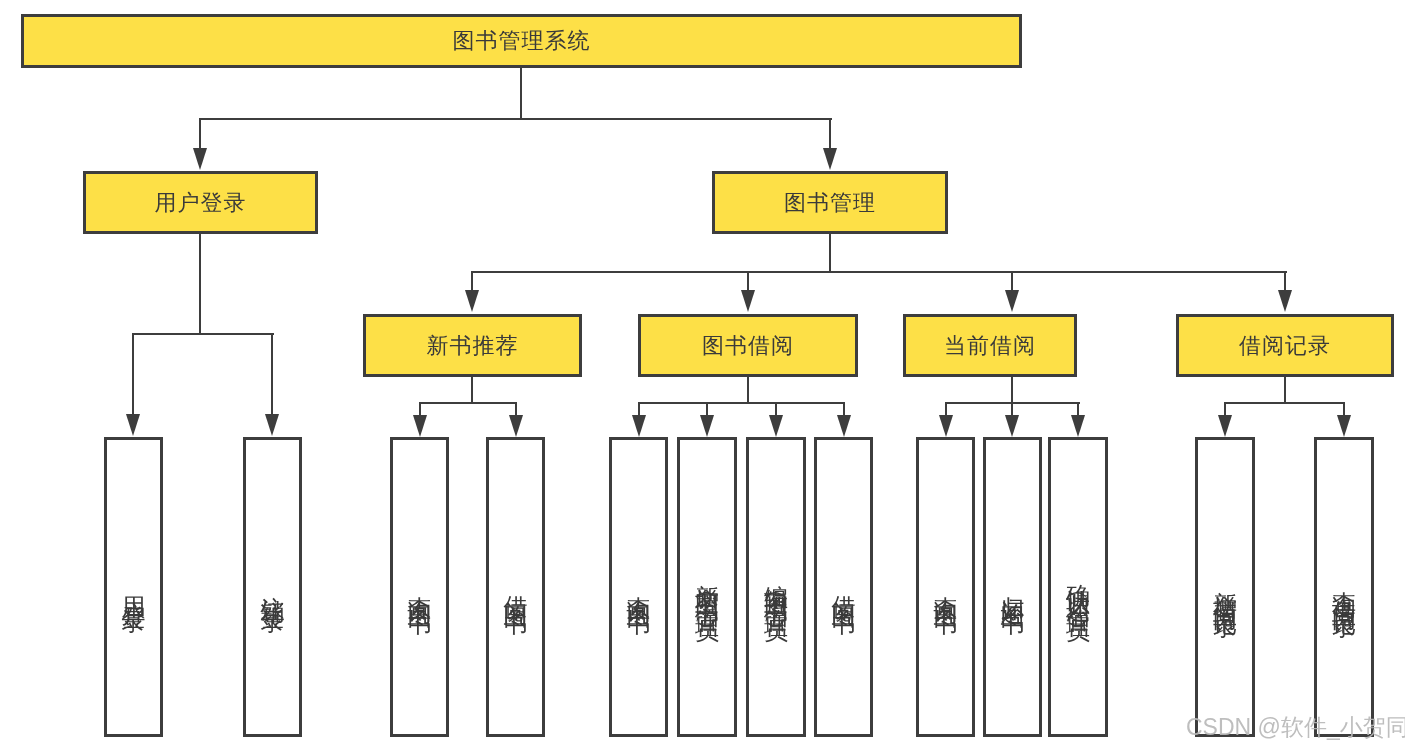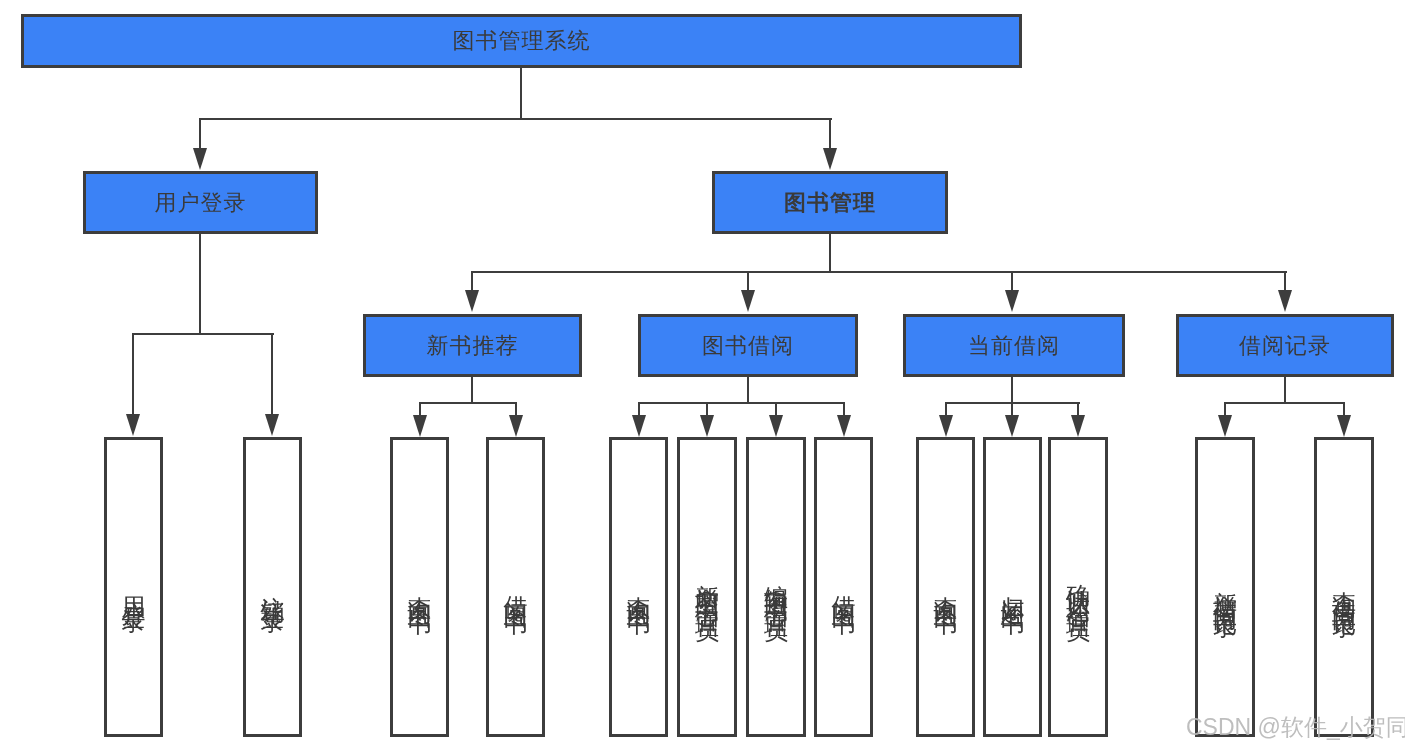--- a/index.html
+++ b/index.html
@@ -14,21 +14,21 @@
     width:1405px;height:747px;
     background:var(--bg);
     font-family:"Liberation Sans","DejaVu Sans",sans-serif;
     color:var(--text);
     overflow:hidden;
   }
   .box{
     position:absolute;
     box-sizing:border-box;
     border:3px solid var(--line);
-    background:#3b82f6;
+    background:#fde047;
     display:flex;align-items:center;justify-content:center;
     font-size:22px;
     letter-spacing:1px;
     color:var(--text);
   }
   .leaf{
     position:absolute;
     box-sizing:border-box;
     border:3px solid var(--line);
     background:#fff;
@@ -76,21 +76,21 @@
     <div class="hl" style="left:199px;top:118px;width:633px;"></div>
     <div class="vl" style="left:199px;top:118px;height:32px;"></div>
     <div class="ah" style="left:193px;top:148px;"></div>
     <div class="vl" style="left:829px;top:118px;height:32px;"></div>
     <div class="ah" style="left:823px;top:148px;"></div>
   </div>
 
   <div class="box" style="left:83px;top:171px;width:235px;height:63px;">
     <span>用户登录</span>
   </div>
-  <div class="box" style="left:712px;top:171px;width:236px;height:63px;font-weight:bold;">
+  <div class="box" style="left:712px;top:171px;width:236px;height:63px;">
     <span>图书管理</span>
   </div>
 
   <div>
     <div class="vl" style="left:199px;top:232px;height:103px;"></div>
     <div class="hl" style="left:132px;top:333px;width:142px;"></div>
     <div class="vl" style="left:132px;top:333px;height:83px;"></div>
     <div class="ah" style="left:126px;top:414px;"></div>
     <div class="vl" style="left:271px;top:333px;height:83px;"></div>
     <div class="ah" style="left:265px;top:414px;"></div>
@@ -108,21 +108,21 @@
     <div class="vl" style="left:1284px;top:271px;height:20px;"></div>
     <div class="ah" style="left:1278px;top:290px;"></div>
   </div>
 
   <div class="box" style="left:638px;top:314px;width:220px;height:63px;">
     <span>图书借阅</span>
   </div>
   <div class="box" style="left:363px;top:314px;width:219px;height:63px;">
     <span>新书推荐</span>
   </div>
-  <div class="box" style="left:903px;top:314px;width:222px;height:63px;">
+  <div class="box" style="left:903px;top:314px;width:174px;height:63px;">
     <span>当前借阅</span>
   </div>
   <div class="box" style="left:1176px;top:314px;width:218px;height:63px;">
     <span>借阅记录</span>
   </div>
 
   <div>
     <div class="vl" style="left:471px;top:375px;height:29px;"></div>
     <div class="hl" style="left:419px;top:402px;width:98px;"></div>
     <div class="vl" style="left:419px;top:402px;height:14px;"></div>

